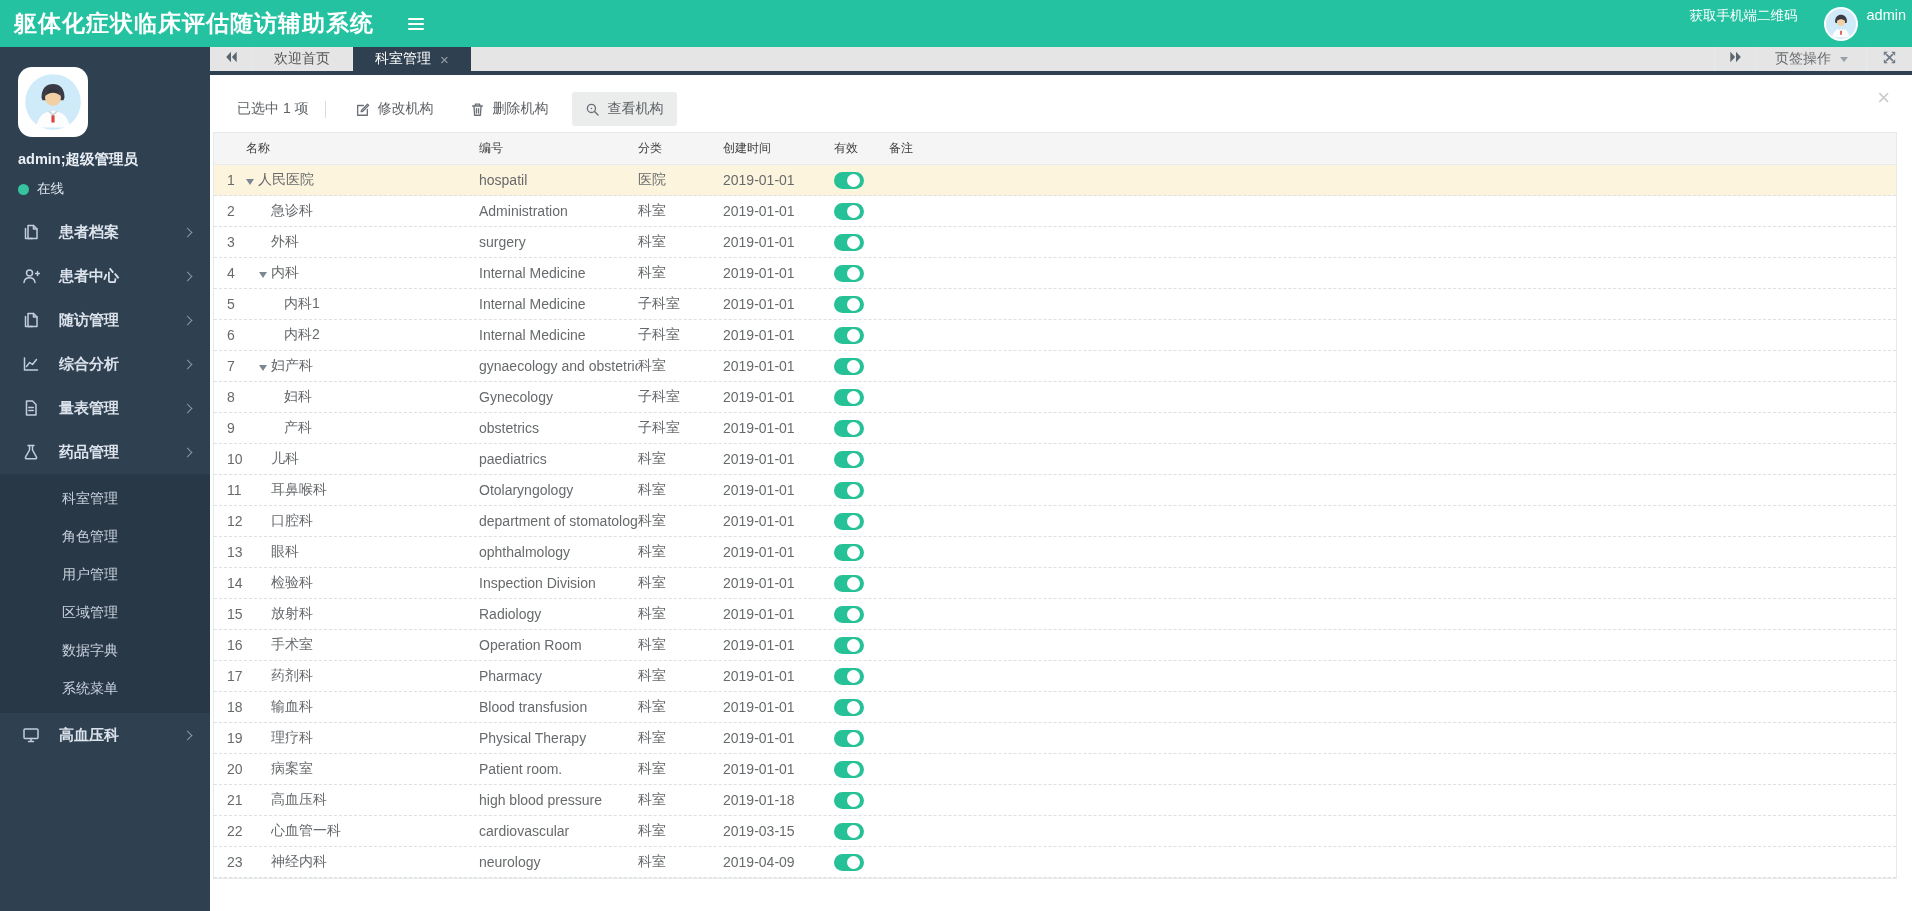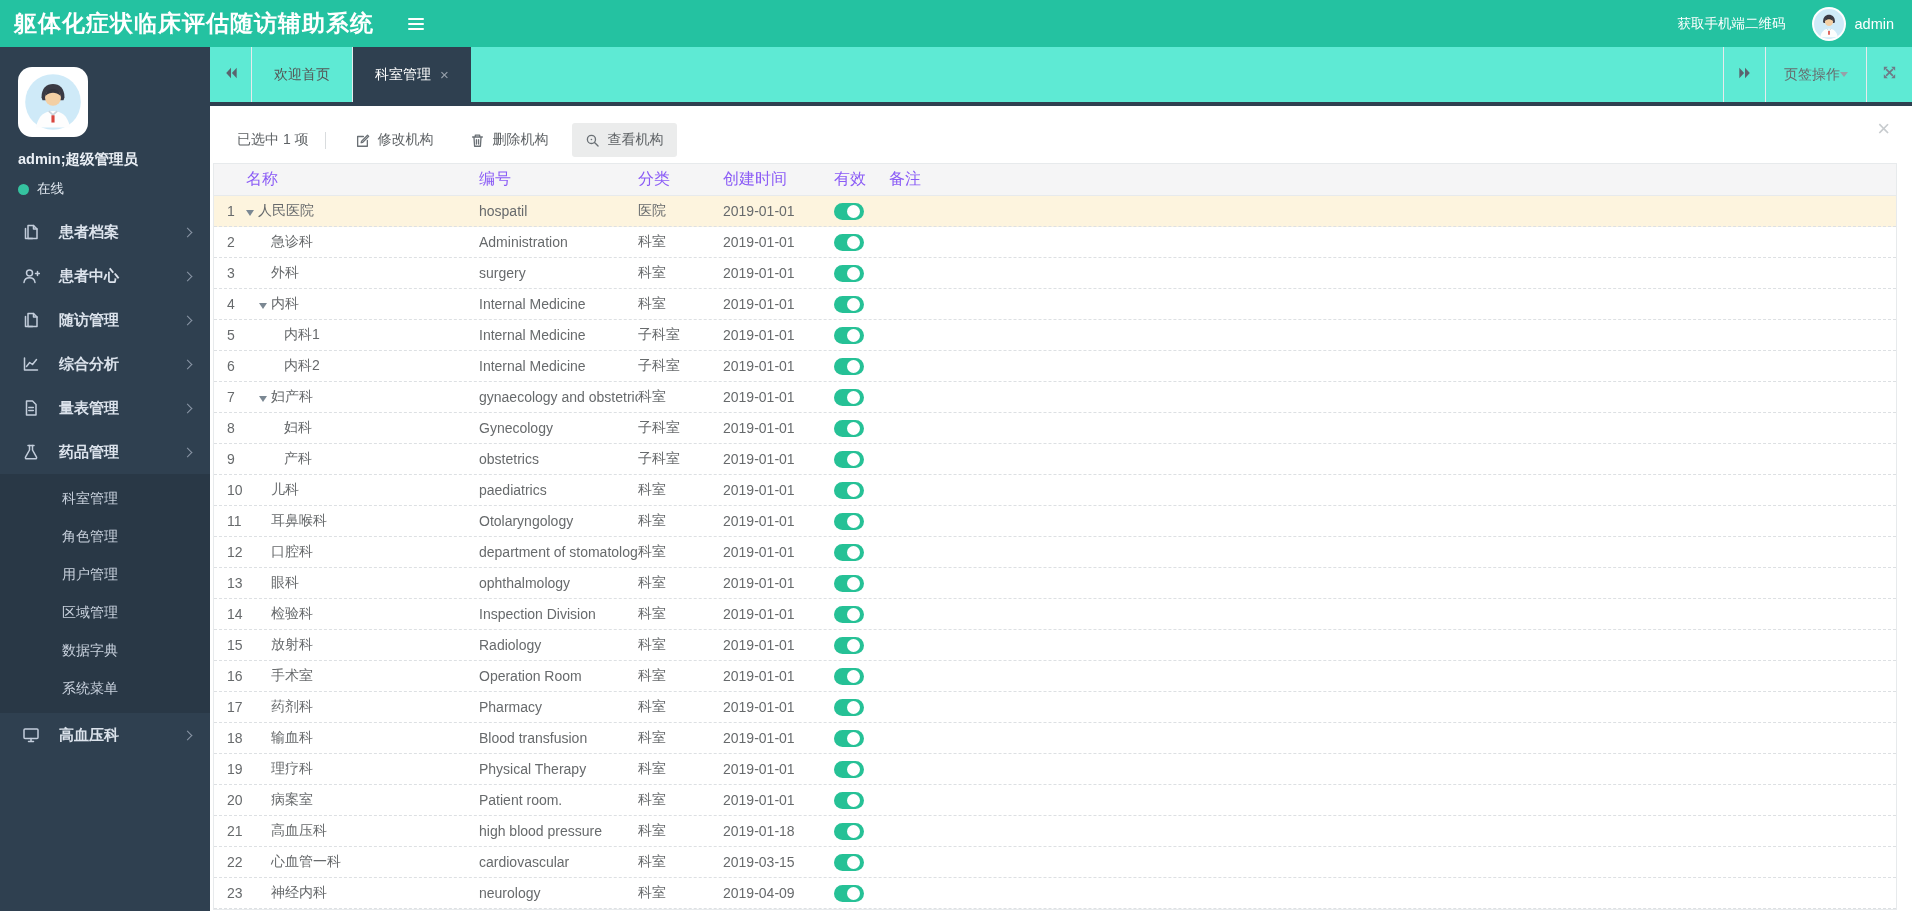--- a/index.html
+++ b/index.html
@@ -4,21 +4,21 @@
 <style>
   *{box-sizing:border-box;margin:0;padding:0}
   html,body{width:1912px;height:911px;overflow:hidden;background:#fff;
     font-family:"Liberation Sans","DejaVu Sans",sans-serif;}
   
   .navbar{position:absolute;top:0;left:0;right:0;height:47px;background:#24c2a1;
     display:flex;align-items:center;color:#fff;z-index:10}
   .nav-title{font-size:23px;font-weight:bold;letter-spacing:1px;padding:0 0 0 14px;white-space:nowrap}
   .hamburger{margin-left:28px;cursor:pointer;display:flex;flex-direction:column;gap:3px;padding:6px}
   .hamburger i{display:block;width:16px;height:2px;background:#fff;border-radius:1px}
-  .nav-right{margin-left:auto;display:flex;align-items:center;padding-right:18px}
+  .nav-right{margin-left:auto;display:flex;align-items:flex-start;padding-right:6px}
   .qr-link{font-size:13.5px;color:#fff;cursor:pointer;margin-right:26px;text-decoration:none}
   .nav-avatar{width:34px;height:34px;border-radius:50%;border:2px solid rgba(255,255,255,.95);
     overflow:hidden;background:#cfeaf8;margin-right:9px;cursor:pointer;flex:none}
   .nav-avatar svg,{display:block}
   .nav-user{font-size:14.5px;color:#fff;cursor:pointer}
   
   .sidebar{position:absolute;top:47px;left:0;bottom:0;width:210px;background:#2f4050;overflow:hidden}
   .profile{padding:20px 0 12px 18px}
   .avatar-box{width:70px;height:70px;background:#fff;border-radius:14px;display:flex;
     align-items:center;justify-content:center;cursor:pointer}
@@ -31,30 +31,30 @@
   .snav-item .ico{width:22px;margin-right:17px;display:flex;justify-content:center;color:#c3cddb}
   .snav-item .chev{margin-left:auto;width:7px;height:7px;border-right:1.7px solid #8b96a6;
     border-bottom:1.7px solid #8b96a6;transform:rotate(-45deg);margin-right:2px}
   .snav-item .chev.down{transform:rotate(45deg);margin-top:-4px}
   .snav-section.expanded{background:#293846}
   .snav-sub{padding:6px 0 5px 0}
   .snav-sub-item{height:38px;display:flex;align-items:center;padding-left:62px;font-size:14px;
     color:#c9d2de;cursor:pointer}
   
   .main{position:absolute;top:47px;left:210px;right:0;bottom:0;background:#fff}
-  .tabbar{height:59px;background:#5eead4;border-bottom:4px solid #2f4050;display:flex;align-items:stretch}
+  .tabbar{height:28px;background:#e5e5e5;border-bottom:4px solid #2f4050;display:flex;align-items:stretch}
   .tab-nav-btn{width:42px;display:flex;align-items:center;justify-content:center;cursor:pointer;color:#5a646e}
   .tab-nav-btn.left{border-right:1px solid #e7eaec}
   .tab{padding:0 22px;display:flex;align-items:center;font-size:14px;color:#555;cursor:pointer;
     border-right:1px solid #e7eaec;white-space:nowrap}
   .tab.active{background:#2f4050;color:#fff;border-right:none}
   .tab .tclose{margin-left:9px;color:#97a0ab;font-size:15px;line-height:1;cursor:pointer}
   .tab-right{margin-left:auto;display:flex;align-items:stretch}
   .tab-right>*{border-left:1px solid #e7eaec;display:flex;align-items:center;justify-content:center;cursor:pointer}
-  .tab-menu-btn{padding:0 18px;font-size:14px;color:#676a6c;}
+  .tab-menu-btn{padding:0 18px;font-size:14px;color:#676a6c;gap:9px}
   .caret-down{width:0;height:0;border-left:4.5px solid transparent;border-right:4.5px solid transparent;
     border-top:5.5px solid #98a0a8;display:inline-block}
   .fs-btn{width:46px;color:#6f7a86}
   
   .content{position:relative;padding:12px 15px 0 3px}
   .toolbar{height:44px;display:flex;align-items:center;padding-left:24px;font-size:14px;color:#5d6164}
   .vdiv{width:1px;height:17px;background:#d9dcde;margin:0 16px}
   .tb-btn{display:flex;align-items:center;gap:8px;padding:8px 13px;margin-right:10px;color:#5d6164;
     cursor:pointer;border-radius:3px}
   .tb-btn .ico{color:#6a7075;display:flex}
@@ -68,21 +68,21 @@
     font-size:14px;color:#676a6c;cursor:pointer;background:#fff}
   .grid-row.selected{background:#fdf4de}
   .c{flex:none;overflow:hidden;white-space:nowrap}
   .c.num{width:30px;padding-left:13px}
   .c.name{width:235px;display:flex;align-items:center;padding-left:2px}
   .c.code{width:159px}
   .c.cat{width:85px}
   .c.date{width:111px}
   .c.valid{width:55px;display:flex;align-items:center}
   .c.remark{flex:1}
-  .h{font-size:16px;color:#8b5cf6}
+  .h{font-size:12px;color:#404040}
   .tree-caret{display:inline-block;width:12px;flex:none;cursor:pointer}
   .tree-caret::before{content:'';display:inline-block;border-left:4.5px solid transparent;
     border-right:4.5px solid transparent;border-top:6px solid #7b8893}
   .tree-spacer{display:inline-block;width:12px;flex:none}
   .toggle{position:relative;display:inline-block;width:30px;height:17px;border-radius:9px;
     background:#26c196;cursor:pointer;flex:none}
   .toggle .knob{position:absolute;top:2px;left:13px;width:13px;height:13px;border-radius:50%;background:#fff}
 </style>
 </head>
 <body>

